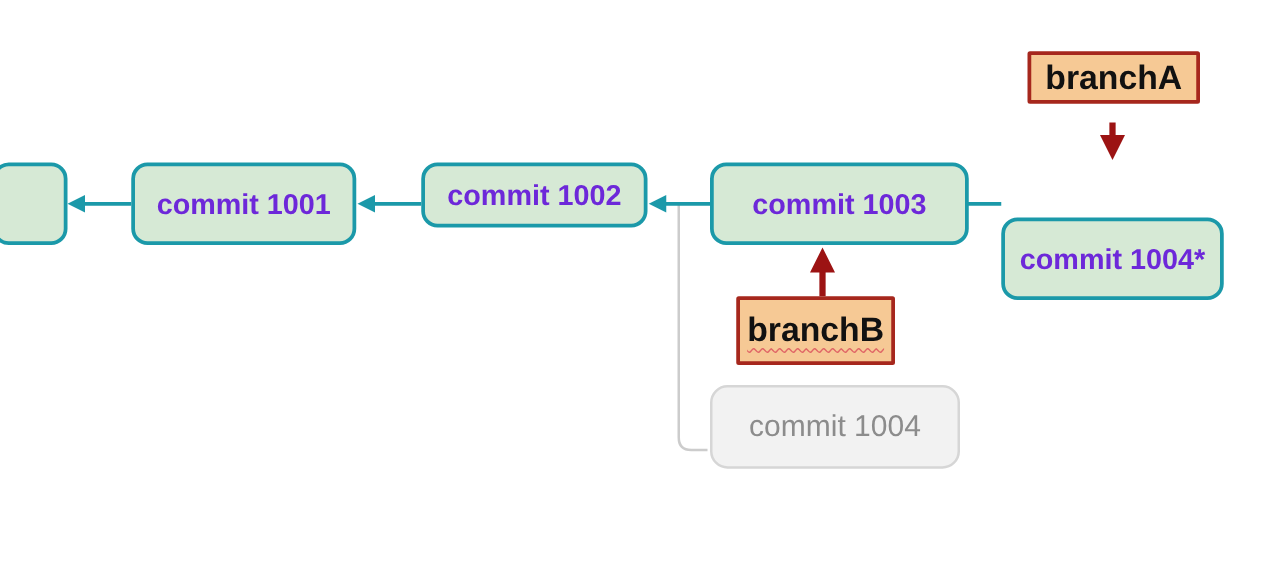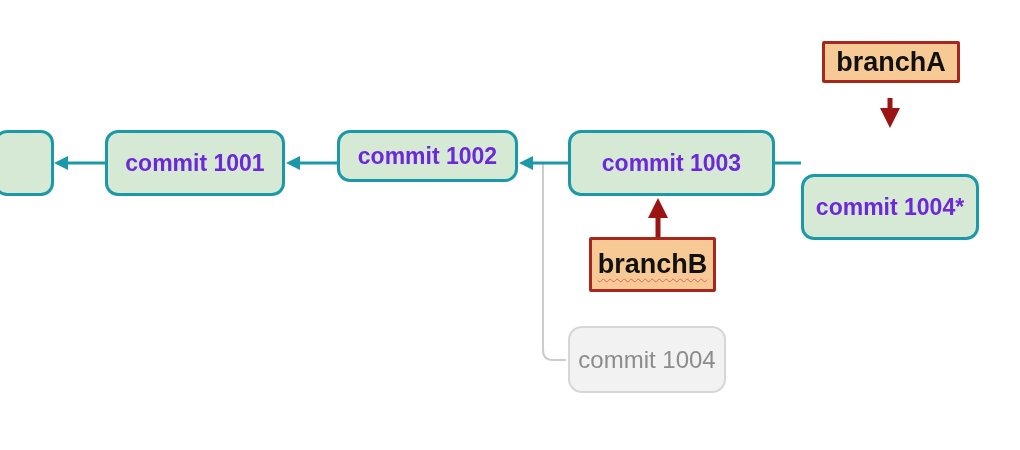--- a/index.html
+++ b/index.html
@@ -60,21 +60,21 @@
     text-underline-offset: 5px;
   }
   .detached-node {
     background: #f2f2f2;
     border: 2px solid #d6d6d6;
     border-radius: 14px;
     color: #8c8c8c;
     font-size: 24px;
     font-weight: normal;
   }
-  .detached-1004 { left: 568px; top: 326px; width: 158px; height: 67px; }
+  .detached-1004 { left: 568px; top: 308px; width: 200px; height: 67px; }
 </style>
 </head>
 <body>
 
 <div class="canvas">
 
   <svg class="wires" viewBox="0 0 1020 450" xmlns="http://www.w3.org/2000/svg">
 
     <path d="M 543 164 L 543 350 Q 543 360 553 360 L 566 360" fill="none" stroke="#cccccc" stroke-width="2"></path>
 

